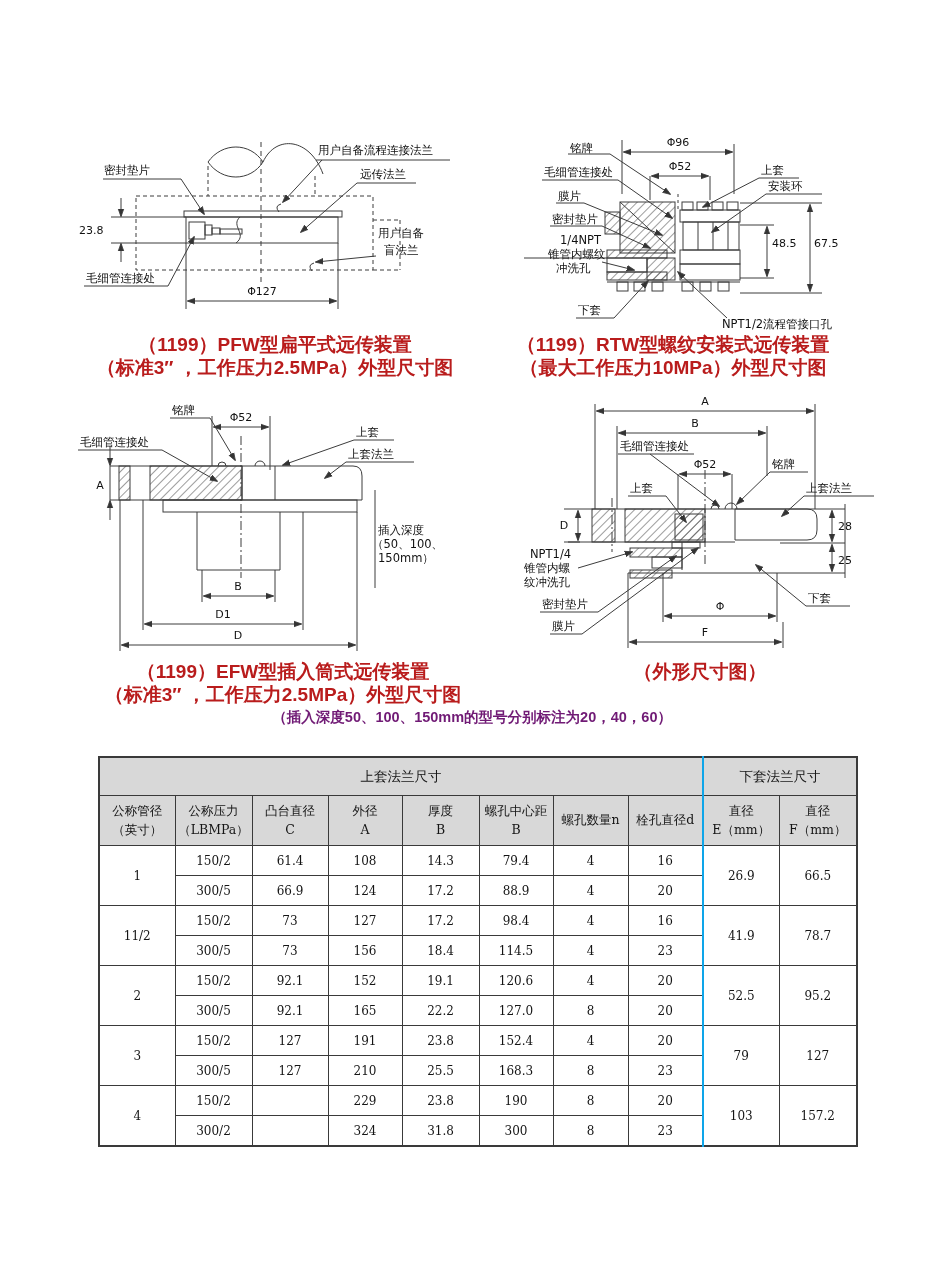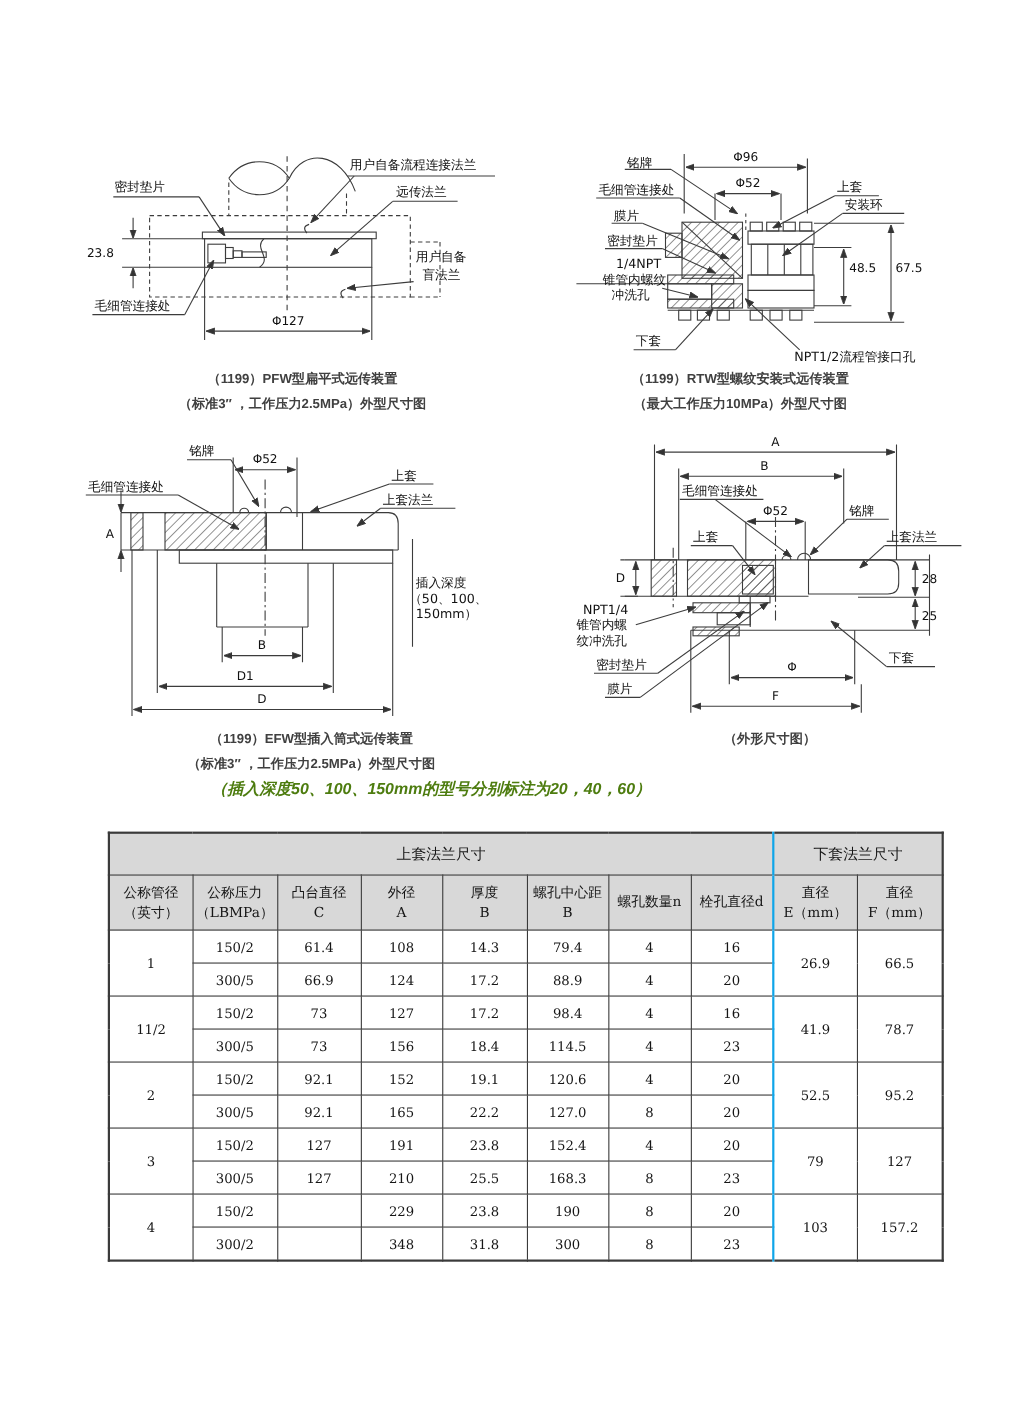--- a/index.html
+++ b/index.html
@@ -3,22 +3,22 @@
 <meta charset="utf-8">
 <style>
   html,body{margin:0;padding:0;}
   body{background:#e8e8e8;font-family:"Liberation Sans","DejaVu Sans",sans-serif;}
   .page{position:relative;width:942px;height:1278px;background:#ffffff;margin:0 auto;overflow:hidden;}
   .fig{position:absolute;}
   svg text{font-family:"DejaVu Sans","Liberation Sans",sans-serif;font-size:11.5px;fill:#111;stroke:none;}
   svg text.dm{font-size:11px;}
   svg line,svg path,svg polyline,svg rect,svg circle{stroke:#3c3c3c;stroke-width:1;}
   svg rect:not([fill]),svg path:not([fill]),svg polyline:not([fill]),svg circle:not([fill]){fill:none;}
-  .cap{position:absolute;text-align:center;font-weight:bold;font-size:12px;line-height:23px;color:#404040;}
-  .cap3x{position:absolute;font-weight:bold;font-size:14.5px;color:#4d7c0f;text-align:center;font-style:italic;}
+  .cap{position:absolute;text-align:center;font-weight:bold;font-size:19px;line-height:23px;color:#b91c1c;}
+  .cap3x{position:absolute;font-weight:bold;font-size:14.5px;color:#701a75;text-align:right;}
   .tablewrap{position:absolute;left:98px;top:756px;}
   table{border-collapse:collapse;table-layout:fixed;width:758px;font-size:12px;color:#151515;border:2px solid #3a3a3a;}
   th,td{border:1px solid #3a3a3a;text-align:center;vertical-align:middle;padding:0;font-weight:normal;
         font-family:"DejaVu Serif","DejaVu Sans",serif;}
   thead th{background:#d8d8d8;}
   tr.gh th{height:37px;font-size:13.5px;margin-top:16px;}
   tr.chr th{height:49px;font-size:12.5px;line-height:1.45;}
   tbody td{height:29px;}
   .sep{border-left:2px solid #0ea5e9;}
 </style>
@@ -488,21 +488,21 @@
             <td>23.8</td>
             <td>190</td>
             <td>8</td>
             <td>20</td>
             <td rowspan="2" class="sep">103</td>
             <td rowspan="2">157.2</td>
           </tr>
           <tr>
             <td>300/2</td>
             <td></td>
-            <td>348</td>
+            <td>324</td>
             <td>31.8</td>
             <td>300</td>
             <td>8</td>
             <td>23</td>
           </tr>
         </tbody>
       </table>
   </div>
 
 </div>

